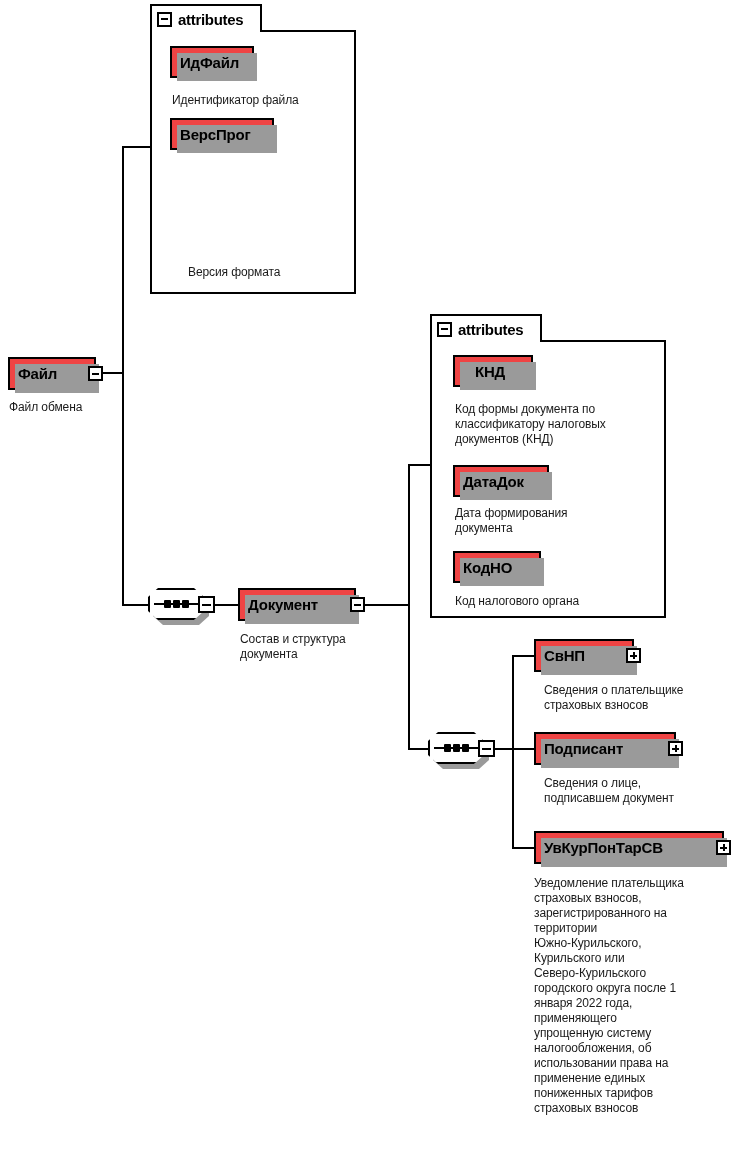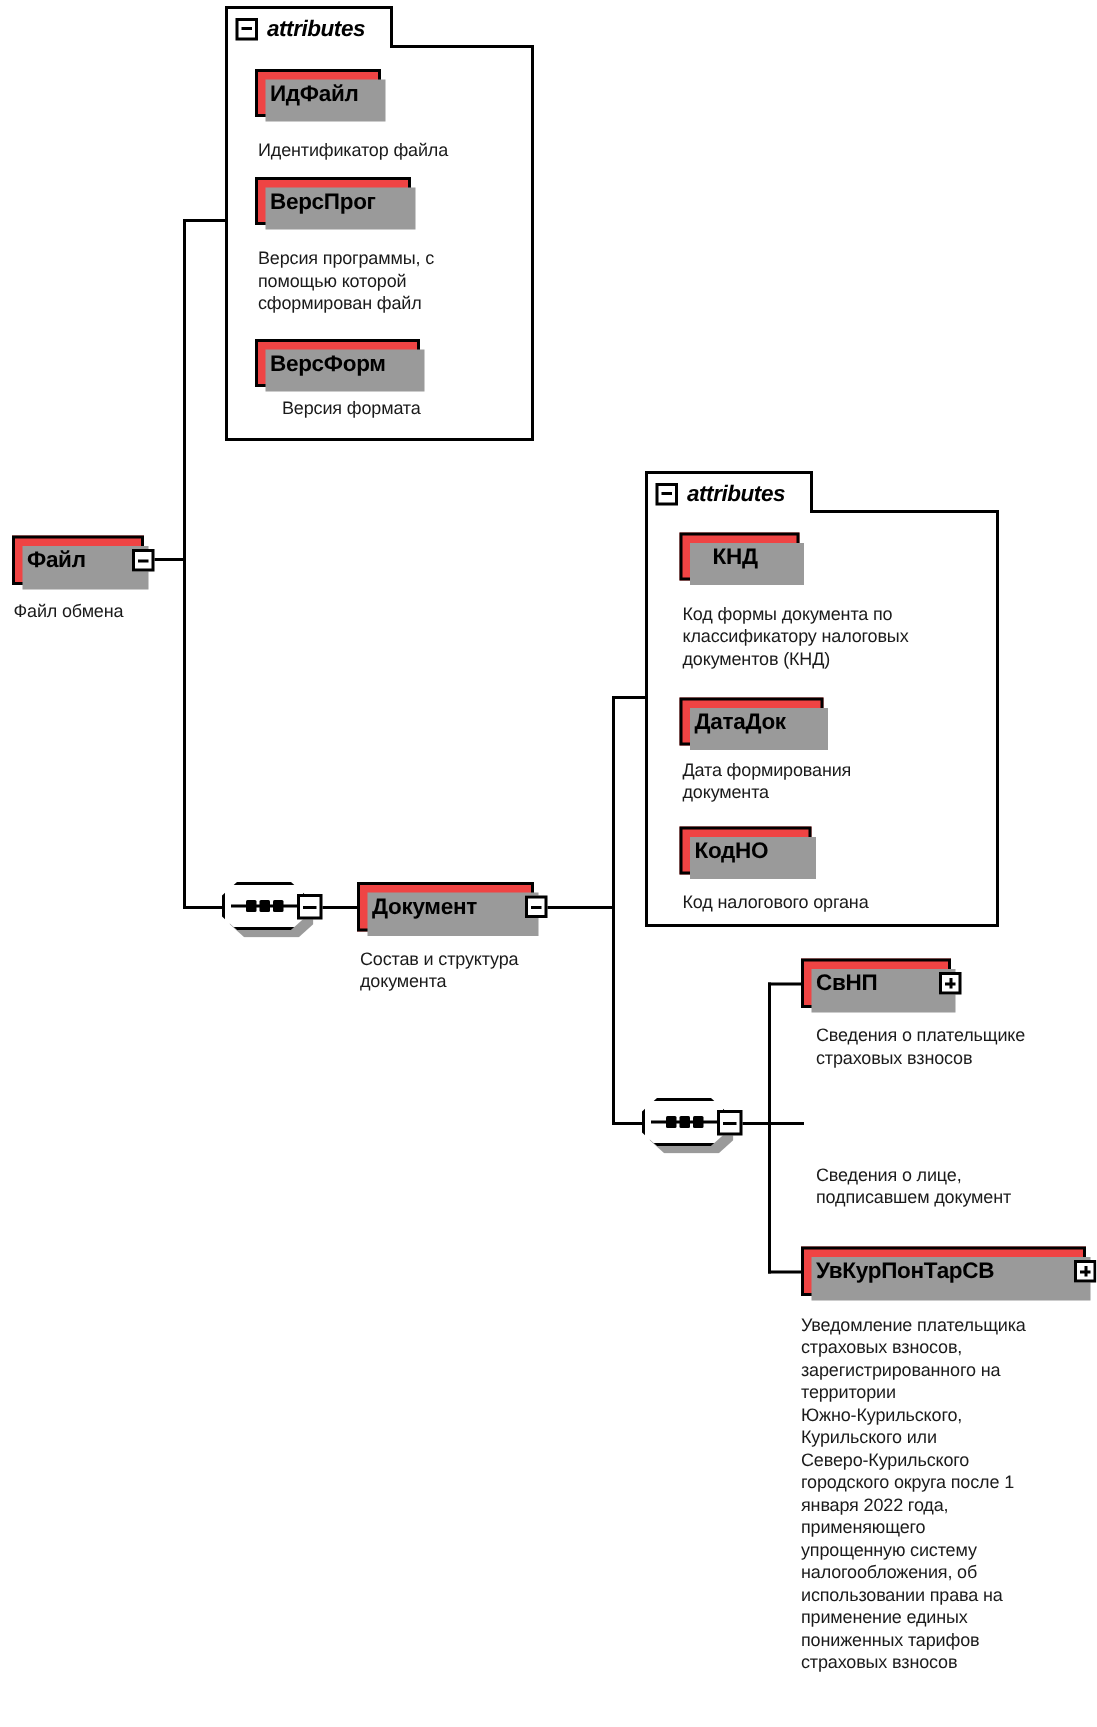--- a/index.html
+++ b/index.html
@@ -55,21 +55,20 @@
     background: #fff;
     z-index: 1;
   }
   .attr-tab-cover {
     position: absolute;
     height: 4px;
     background: #fff;
     z-index: 4;
   }
   .attr-title {
-    font-style: italic;
     font-weight: bold;
     font-size: 15px;
     letter-spacing: -0.3px;
     margin-left: 6px;
     color: #000;
   }
 
   
   .pm-box {
     width: 15px;
@@ -253,27 +252,21 @@
   </div>
 
   <div class="node" style="left:170px; top:46px; width:84px; height:32px;">
     <span class="node-label">ИдФайл</span>
   </div>
   <div class="desc" style="left:172px; top:93px; width:190px;">Идентификатор файла</div>
 
   <div class="node" style="left:170px; top:118px; width:104px; height:32px;">
     <span class="node-label">ВерсПрог</span>
   </div>
-  <div class="desc" style="left:172px; top:165px; width:180px;">Версия программы, с
-помощью которой
-сформирован файл</div>
-
-  <div class="node" style="left:170px; top:226px; width:110px; height:32px;">
-    <span class="node-label">ВерсФорм</span>
-  </div>
+
   <div class="desc" style="left:172px; top:265px; width:190px;margin-left:16px;">Версия формата</div>
 
   <div class="node edge-pm" style="left:8px; top:357px; width:88px; height:33px;">
     <span class="node-label">Файл</span>
     <span class="pm-box"></span>
   </div>
   <div class="desc" style="left:9px; top:400px; width:140px;">Файл обмена</div>
 
   <div class="seq" style="left:148px; top:588px; width:68px; height:38px;">
     <div class="seq-shadow"></div>
@@ -329,20 +322,24 @@
     <div class="seq-pm"></div>
   </div>
 
   <div class="node edge-pm" style="left:534px; top:639px; width:100px; height:33px;">
     <span class="node-label">СвНП</span>
     <span class="pm-box plus"></span>
   </div>
   <div class="desc" style="left:544px; top:683px; width:186px;">Сведения о плательщике
 страховых взносов</div>
 
+  <div class="node edge-pm" style="left:534px; top:732px; width:142px; height:33px;">
+    <span class="node-label">Подписант</span>
+    <span class="pm-box plus"></span>
+  </div>
   <div class="desc" style="left:544px; top:776px; width:186px;">Сведения о лице,
 подписавшем документ</div>
 
   <div class="node edge-pm" style="left:534px; top:831px; width:190px; height:33px;">
     <span class="node-label">УвКурПонТарСВ</span>
     <span class="pm-box plus"></span>
   </div>
   <div class="desc" style="left:534px; top:876px; width:196px;">Уведомление плательщика
 страховых взносов,
 зарегистрированного на

